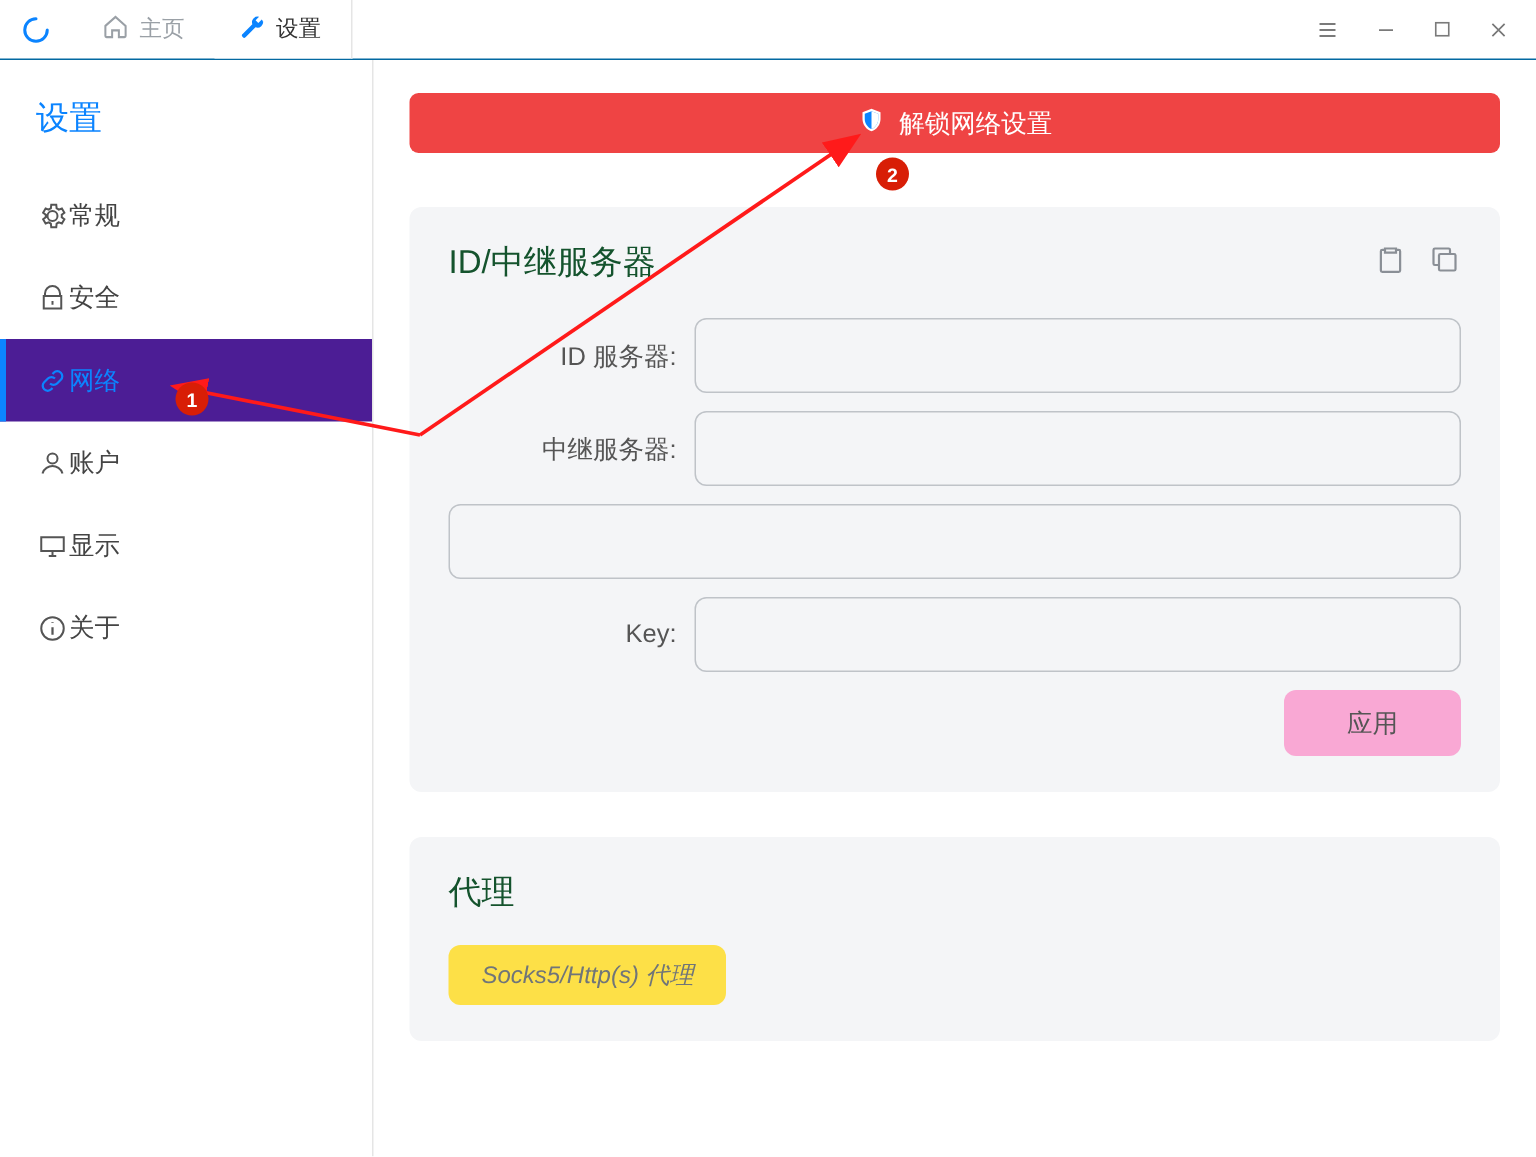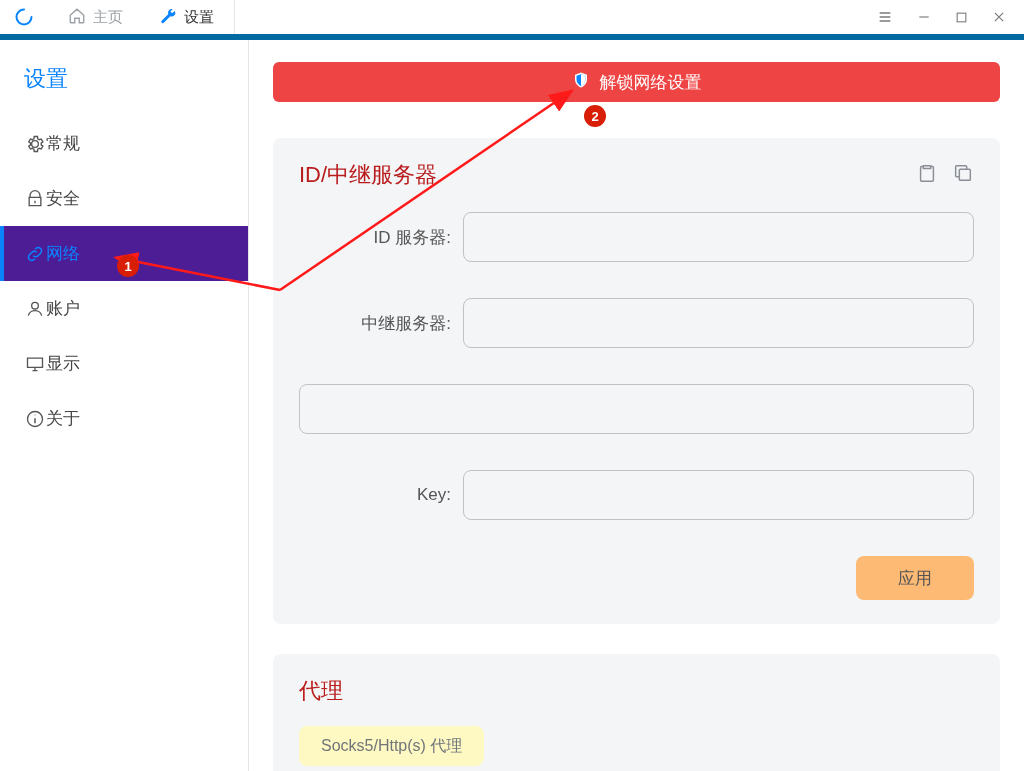--- a/index.html
+++ b/index.html
@@ -1,19 +1,19 @@
 <!DOCTYPE html>
 <html><head>
 <meta charset="utf-8">
 <style>
 * { box-sizing: border-box; margin: 0; padding: 0; font-family: -apple-system, "Segoe UI", "Microsoft YaHei", sans-serif; }
 html, body { width: 1024px; height: 771px; overflow: hidden; background: #fff; }
 
 
-.titlebar { height: 40px; display: flex; align-items: center; border-bottom: 6px solid #0369a1; }
+.titlebar { height: 40px; display: flex; align-items: center; border-bottom: 1px solid #0369a1; }
 .tabs { display: flex; height: 100%; flex: 1; align-items: stretch; }
 .tab { display: flex; align-items: center; gap: 7px; padding: 0 20px 0 16px; font-size: 15px; color: #9aa0a6; cursor: pointer; }
 .tab.active { color: #333; background: #fff; border-right: 1px solid #e5e5e5; }
 .tab-home { padding-left: 14px; }
 .logo-icon svg { display: block; }
 .window-controls { display: flex; align-items: center; gap: 24px; padding: 0 18px; color: #7a7a7a; }
 .window-controls span, .window-controls .wc { display: inline-flex; }
 
 
 .body { display: flex; height: calc(100% - 40px); }
@@ -25,33 +25,33 @@
 .sidebar-item.selected .si-icon { color: #0b84ff; }
 .sidebar-item.selected::before { content:""; position:absolute; left:0; top:0; bottom:0; width:4px; background:#0b84ff; }
 
 
 .main { flex: 1; padding: 22px 24px 28px 24px; overflow: auto; position: relative; }
 .unlock-btn { width: 100%; background: #ef4444; color: #fff; border: none; border-radius: 6px; height: 40px; font-size: 17px; display: flex; align-items: center; justify-content: center; gap: 10px; cursor: pointer; }
 
 .card { background: #f4f5f7; border-radius: 8px; padding: 22px 26px 24px 26px; margin-top: 36px; position: relative; }
 .card2 { margin-top: 30px; }
 .card-header { display: flex; align-items: center; }
-.card-title { font-size: 22px; color: #b91c1c; flex: 1; }
+.card-title { font-size: 22px; color: #14532d; flex: 1; }
 .card-icons { display: flex; gap: 14px; color: #8a8f96; }
 
 .form { margin-top: 22px; }
-.form-row { display: flex; align-items: center; margin-bottom: 36px; }
+.form-row { display: flex; align-items: center; margin-bottom: 12px; }
 .form-row:last-of-type { margin-bottom: 10px; }
 .form-label { width: 164px; text-align: right; font-size: 17px; color: #555; padding-right: 12px; }
 .form-input { flex: 1; height: 50px; border: 1.5px solid #bfc3c8; border-radius: 8px; background: #f4f5f7; padding: 0 14px; font-size: 15px; color: #333; }
 .form-input:disabled { background: #f4f5f7; }
 .apply-row { display: flex; justify-content: flex-end; margin-top: 6px; }
-.apply-btn { background: #fdba74; color: #555; border: none; border-radius: 8px; width: 118px; height: 44px; font-size: 17px; cursor: pointer; }
-
-.chip { display: inline-flex; align-items: center; justify-content: center; background: #fef9c3; color: #707579; border-radius: 8px; height: 40px; padding: 0 22px; font-size: 16px; margin-top: 20px; cursor: pointer; }
+.apply-btn { background: #f9a8d4; color: #555; border: none; border-radius: 8px; width: 118px; height: 44px; font-size: 17px; cursor: pointer; }
+
+.chip { display: inline-flex; align-items: center; justify-content: center; background: #fde047; color: #707579; border-radius: 8px; height: 40px; padding: 0 22px; font-size: 16px; margin-top: 20px; cursor: pointer; font-style: italic; }
 
 
 .anno { position: absolute; inset: 0; pointer-events: none; }
 .anno svg { width: 100%; height: 100%; }
 .anno-badge { position: absolute; width: 22px; height: 22px; border-radius: 50%; background: #d81e06; color: #fff; font-size: 13px; font-weight: 600; display: flex; align-items: center; justify-content: center; pointer-events: none; }
 </style>
 </head>
 <body>
 
 <div class="titlebar">

